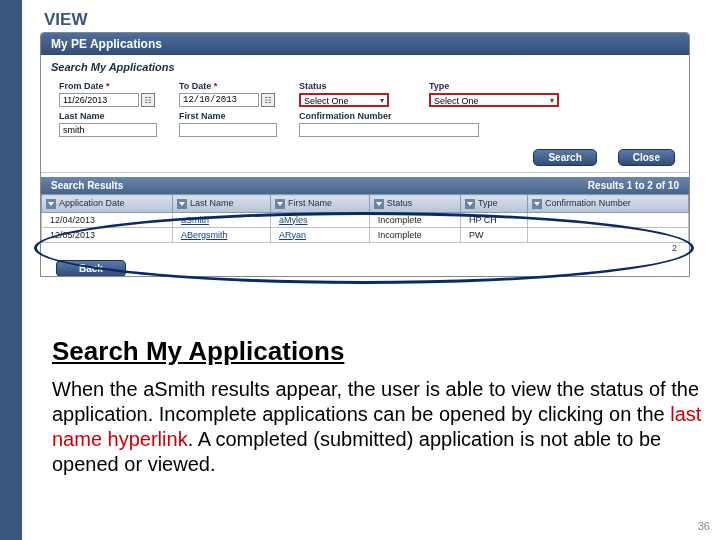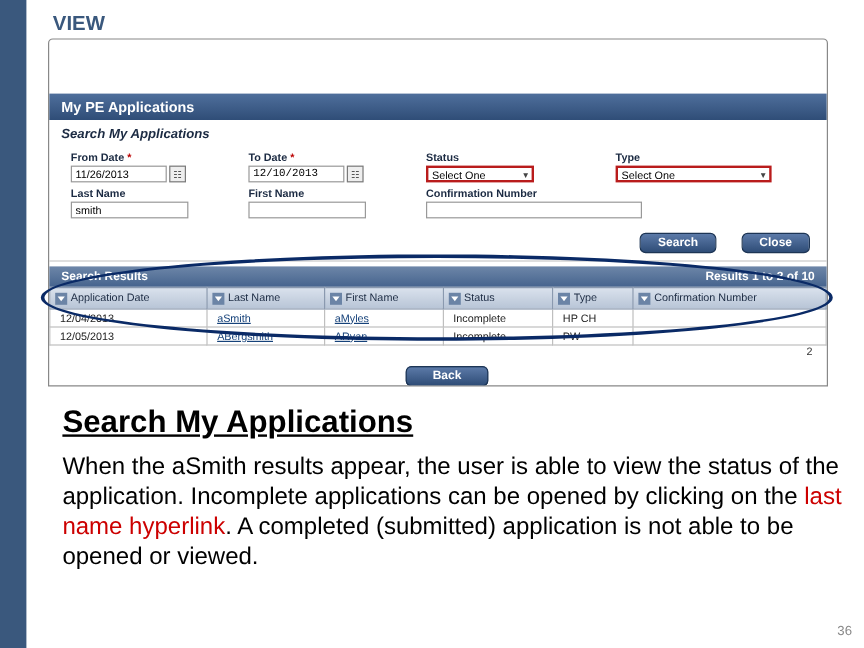--- a/index.html
+++ b/index.html
@@ -8,28 +8,28 @@
 
   
   .shot {
     position: absolute; left: 18px; top: 10px; width: 650px; height: 298px;
     background: #fff; font-family: Verdana, Arial, sans-serif;
   }
   .view-label { font-weight: 700; color: #3a587d; font-size: 17px; margin-bottom: 2px; padding-left: 4px; }
   .app-window { border: 1px solid #888; border-radius: 4px 4px 0 0; overflow: hidden; }
   .titlebar {
     background: linear-gradient(#4f6f9c, #2f4d77);
-    color: #fff; font-weight: 700; font-size: 12px; padding: 4px 10px; margin-top: 45px;
+    color: #fff; font-weight: 700; font-size: 12px; padding: 4px 10px;
   }
   .section-heading {
     font-weight: 700; font-style: italic; color: #1b2a42; font-size: 11px;
     padding: 6px 10px 4px;
   }
   .filters { padding: 4px 18px 6px; }
-  .filter-row { display: flex; gap: 28px; margin-bottom: 4px; }
+  .filter-row { display: flex; margin-bottom: 4px; }
   .field { display: flex; flex-direction: column; gap: 2px; }
   .field-label { font-size: 9px; font-weight: 700; color: #1b2a42; }
   .req { color: #b00; }
   .inline { display: flex; align-items: center; gap: 2px; }
   input.txt {
     font-size: 9px; padding: 1px 3px; border: 1px solid #999; background: #fff;
     height: 14px;
   }
   .cal-btn {
     width: 14px; height: 14px; border: 1px solid #7a7a7a; background: #eee;
@@ -54,21 +54,21 @@
   .grid { width: 100%; border-collapse: collapse; font-size: 9px; }
   .grid th {
     background: linear-gradient(#d9e1ec, #b7c4d6); border: 1px solid #8a99af;
     padding: 3px 4px; text-align: left; font-weight: 400; color: #1b2a42;
     font-size: 9px;
   }
   .grid th .sort { display: inline-block; width: 10px; height: 10px; background: #6b84a6; margin-right: 3px; position: relative; vertical-align: middle; }
   .grid th .sort::after { content: ""; position: absolute; left: 2px; top: 3px; border-left: 3px solid transparent; border-right: 3px solid transparent; border-top: 4px solid #fff; }
   .grid td { border: 1px solid #bfbfbf; padding: 2px 8px; color: #222; }
   .link { color: #16427a; text-decoration: underline; }
-  .back-row { text-align: center; padding: 5px 0 0; }
+  .back-row { text-align: left; padding: 5px 0 0; }
   .pag { font-size: 9px; text-align: right; padding-right: 12px; color: #333; }
 
   
   .oval-annot {
     position: absolute; border: 3px solid #0a2a66; border-radius: 50%;
     pointer-events: none;
   }
 
   
   .body-text { position: absolute; left: 30px; top: 336px; width: 650px; }

